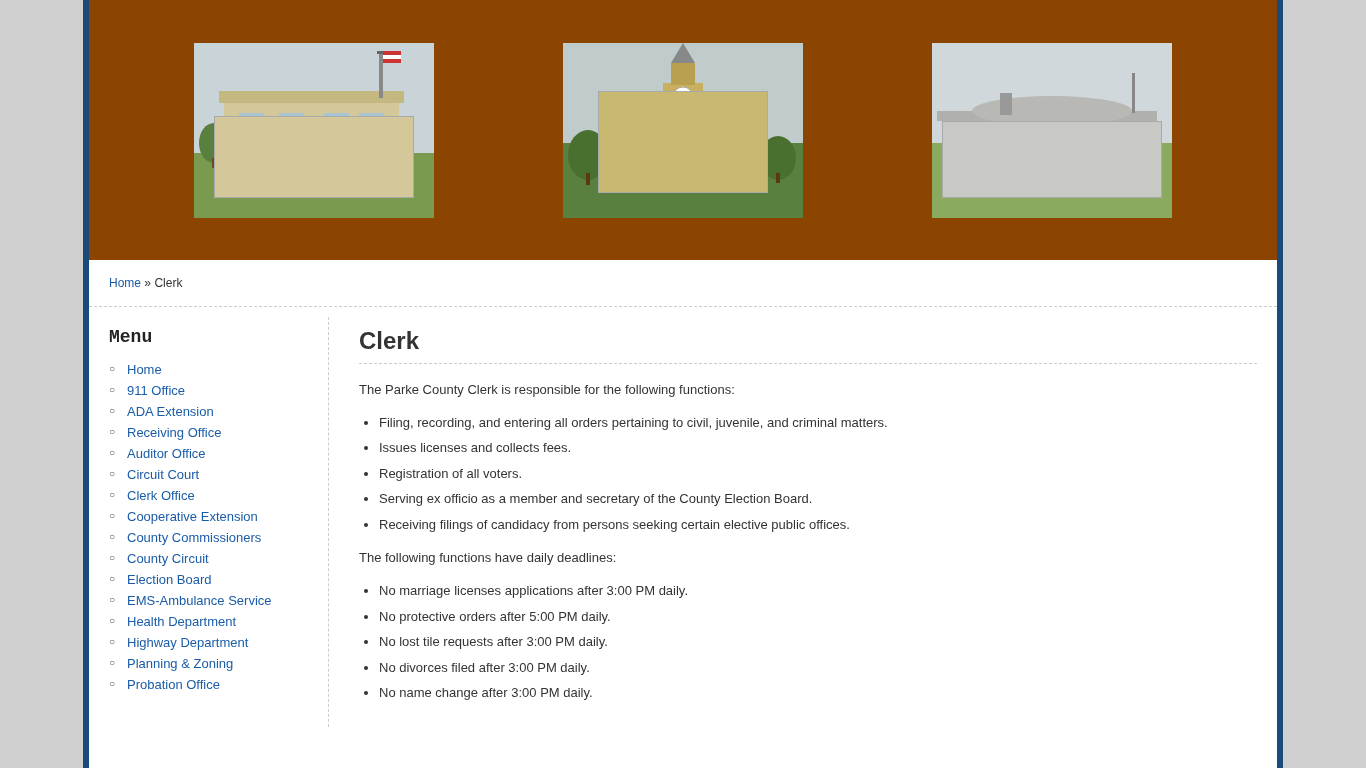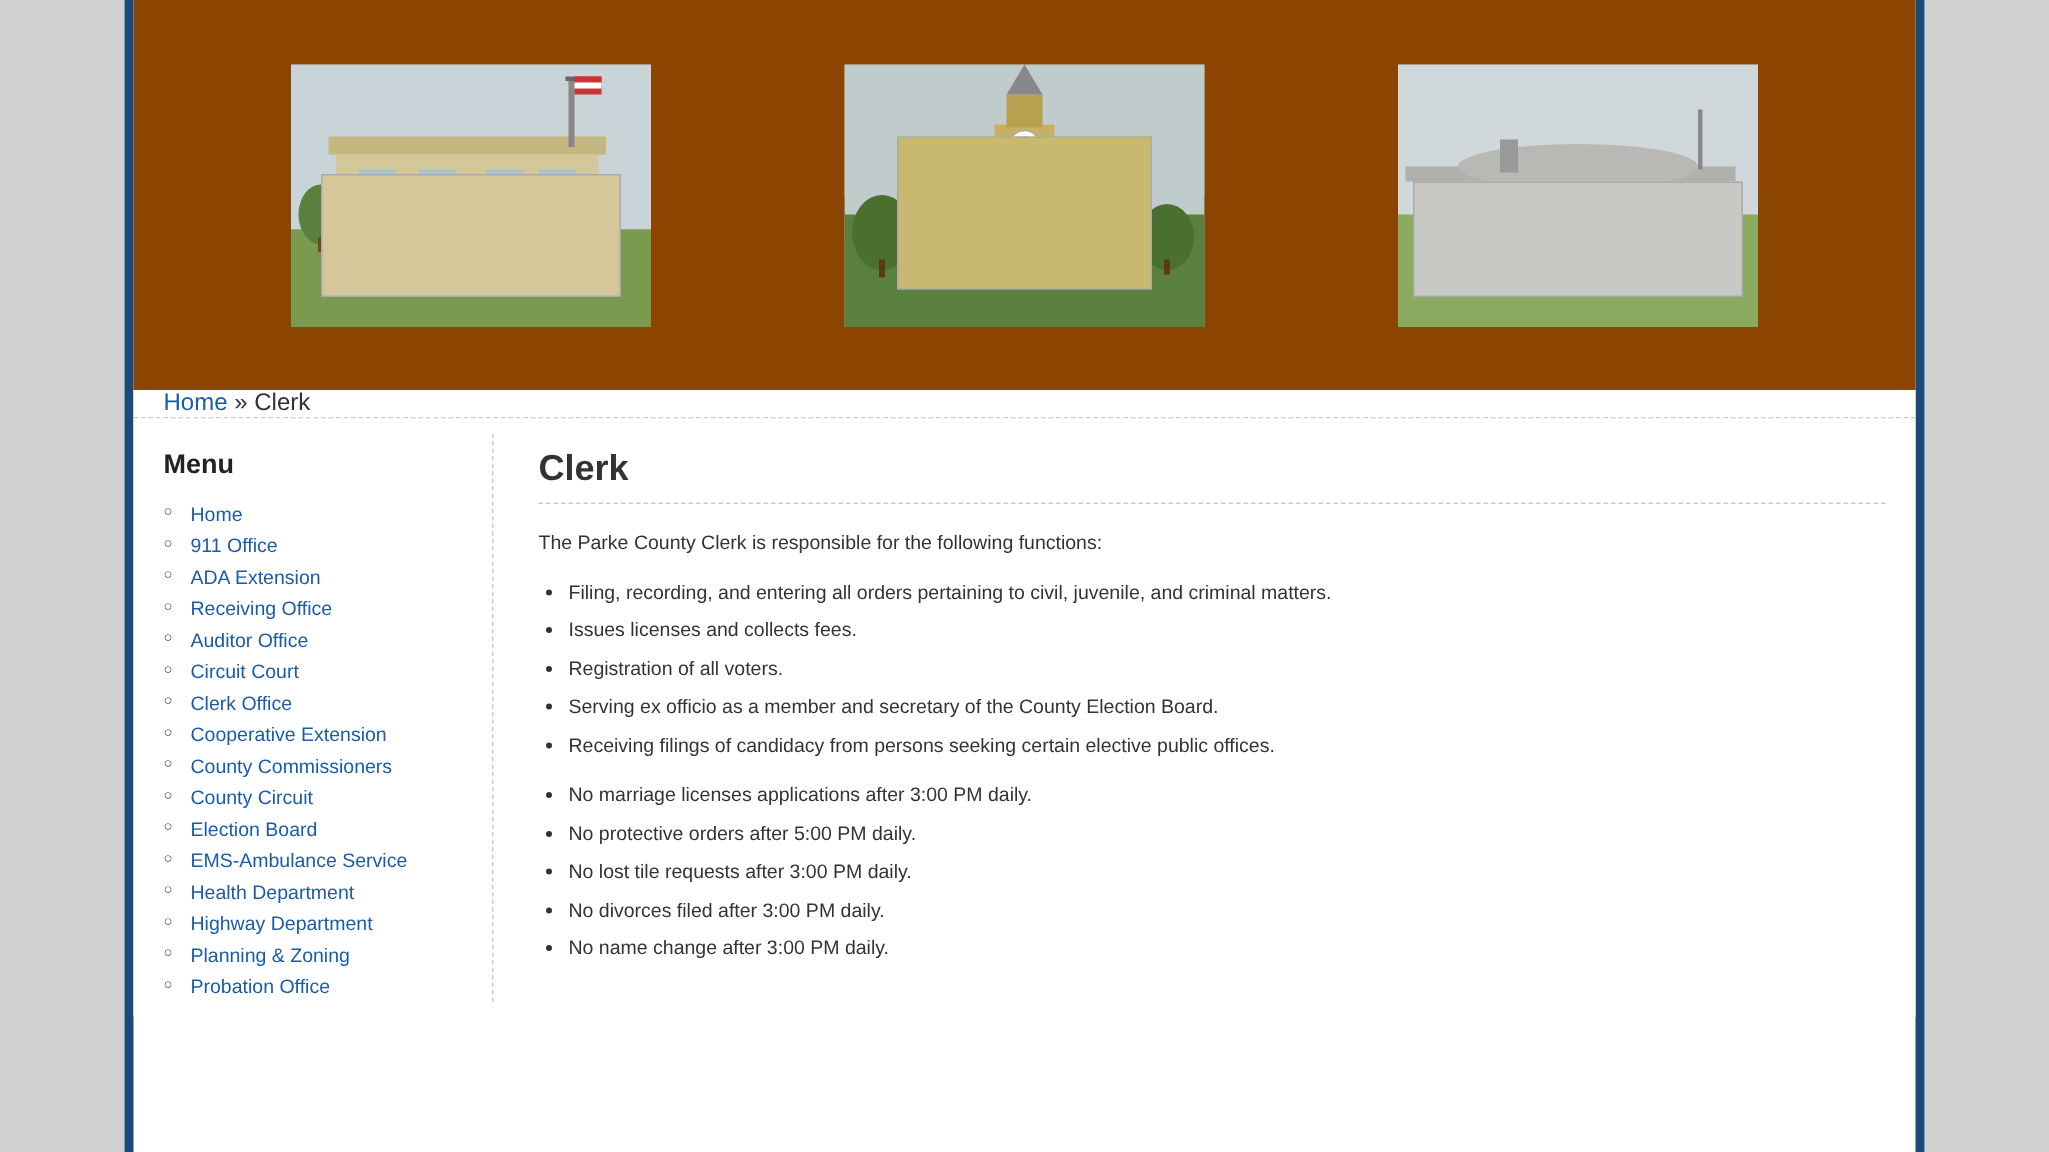--- a/index.html
+++ b/index.html
@@ -81,22 +81,22 @@
       position: absolute;
       bottom: 20px;
       left: 10px;
       right: 10px;
       height: 75px;
       background: #c8c8c4;
       border: 1px solid #aaa;
     }
     
     #breadcrumb-bar {
-      padding: 0 20px;
-      font-size: 16px;
+      padding: 16px 20px;
+      font-size: 12px;
       border-bottom: 1px dashed #ccc;
       background: #fff;
     }
     #breadcrumb-bar a {
       color: #1a5ca8;
       text-decoration: none;
     }
     
     #content-wrapper {
       display: flex;
@@ -110,20 +110,21 @@
       padding-right: 20px;
       border-right: 1px dashed #ccc;
       margin-right: 20px;
     }
     #sidebar h2 {
       font-size: 18px;
       font-weight: bold;
       color: #222;
       margin-bottom: 12px;
       margin-top: 10px;
+      font-family: Liberation Mono, monospace;
     }
     #sidebar ul {
       list-style: none;
       padding: 0;
     }
     #sidebar ul li {
       padding: 3px 0 3px 18px;
       position: relative;
       font-size: 13px;
     }
@@ -317,20 +318,21 @@
       <p>The Parke County Clerk is responsible for the following functions:</p>
 
       <ul id="functions-list">
           <li>Filing, recording, and entering all orders pertaining to civil, juvenile, and criminal matters.</li>
           <li>Issues licenses and collects fees.</li>
           <li>Registration of all voters.</li>
           <li>Serving ex officio as a member and secretary of the County Election Board.</li>
           <li>Receiving filings of candidacy from persons seeking certain elective public offices.</li>
         </ul>
 
+      <p>The following functions have daily deadlines:</p>
 
       <ul id="deadlines-list">
           <li>No marriage licenses applications after 3:00 PM daily.</li>
           <li>No protective orders after 5:00 PM daily.</li>
           <li>No lost tile requests after 3:00 PM daily.</li>
           <li>No divorces filed after 3:00 PM daily.</li>
           <li>No name change after 3:00 PM daily.</li>
         </ul>
     </div>
 

